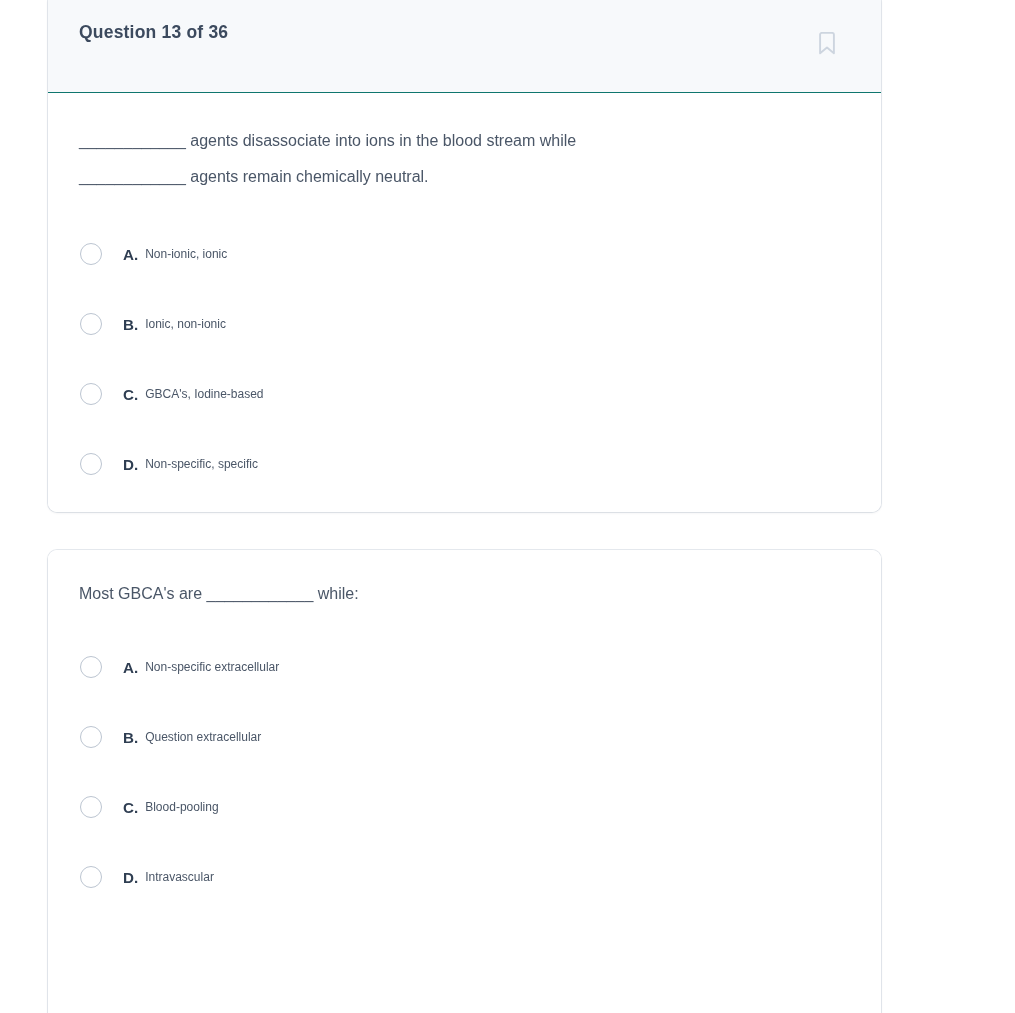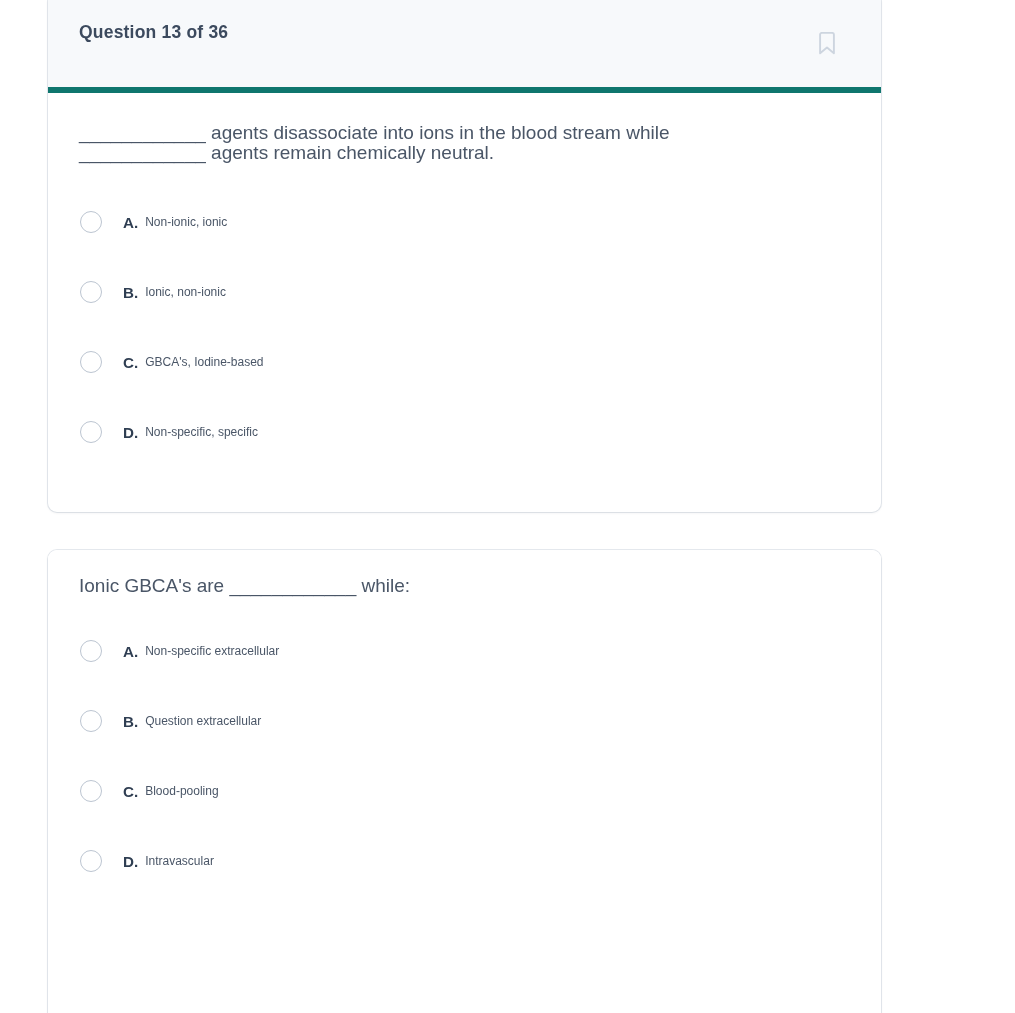--- a/index.html
+++ b/index.html
@@ -33,21 +33,21 @@
     overflow: hidden;
   }
 
   .card-1 { top: 0px; height: 512px; border-top-left-radius: 0; border-top-right-radius: 0; }
   .card-2 { top: 550px; height: 520px; }
 
   .card-header {
     position: relative;
     height: 93px;
     background: #f7f9fb;
-    border-bottom: 6px solid #0f766e;
+    border-bottom: 1px solid #0f766e;
     display: flex;
     align-items: flex-start;
     justify-content: space-between;
     padding: 22px 26px 0 31px;
   }
   .card-2 .card-header { height: 96px; padding-top: 25px; }
 
   .question-title {
     font-size: 17.5px;
     font-weight: bold;
@@ -68,23 +68,23 @@
   }
   .card-2 .bookmark-btn { margin-top: 9px; }
 
   .card-body {
     padding: 30px 31px 26px 31px;
     background: #ffffff;
   }
   .card-2 .card-body { padding-top: 26px; }
 
   .question-text {
-    font-size: 19px;
+    font-size: 16px;
     color: #4a5667;
-    line-height: 20px;
+    line-height: 36px;
     margin: 0 0 24px 0;
     max-width: 600px;
   }
   .card-2 .question-text { margin-bottom: 20px; }
 
   .blank {
     letter-spacing: 0;
   }
 
   .options {
@@ -168,21 +168,21 @@
           <span class="option-text">Non-specific, specific</span>
         </li>
       </ul>
     </div>
   </section>
 
   <section class="card card-2">
 
     <div class="card-body">
       <p class="question-text">
-        <span>Ionic GBCA's are </span><span class="blank">____________</span><span> while:</span>
+        <span>Most GBCA's are </span><span class="blank">____________</span><span> while:</span>
       </p>
 
       <ul class="options">
         <li class="option">
           <span class="radio"></span>
           <span class="option-letter">A.</span>
           <span class="option-text">Non-specific extracellular</span>
         </li>
         <li class="option">
           <span class="radio"></span>

